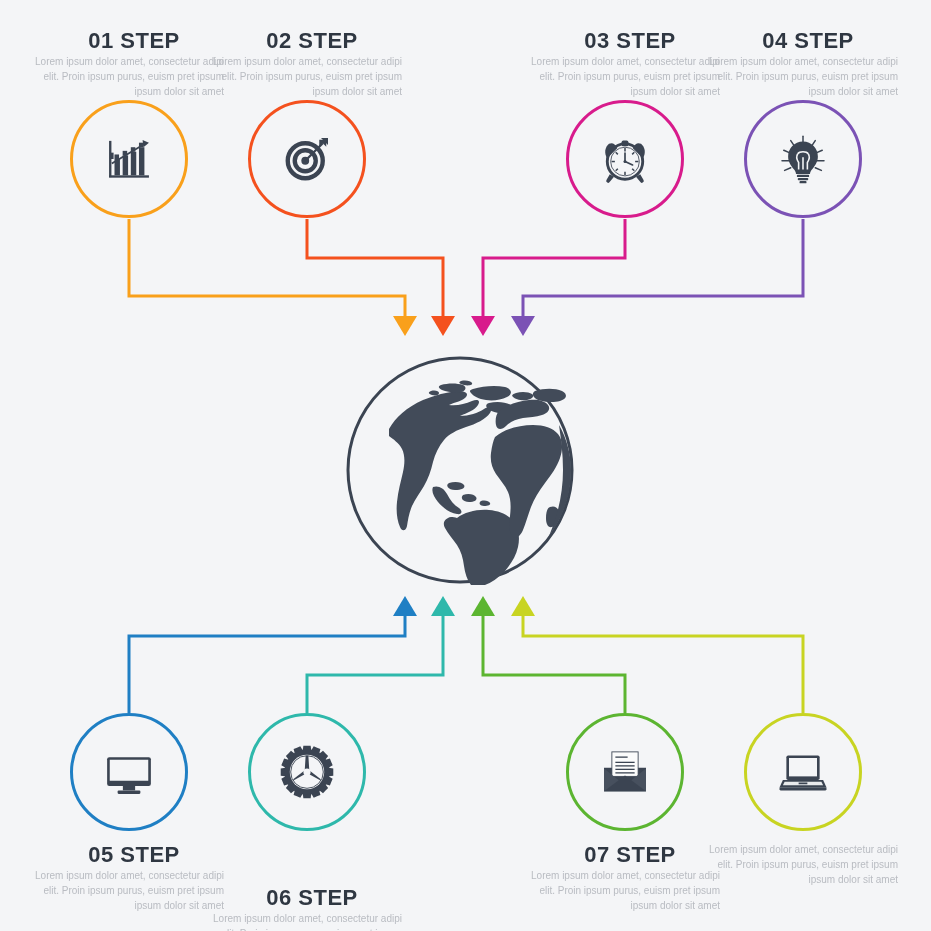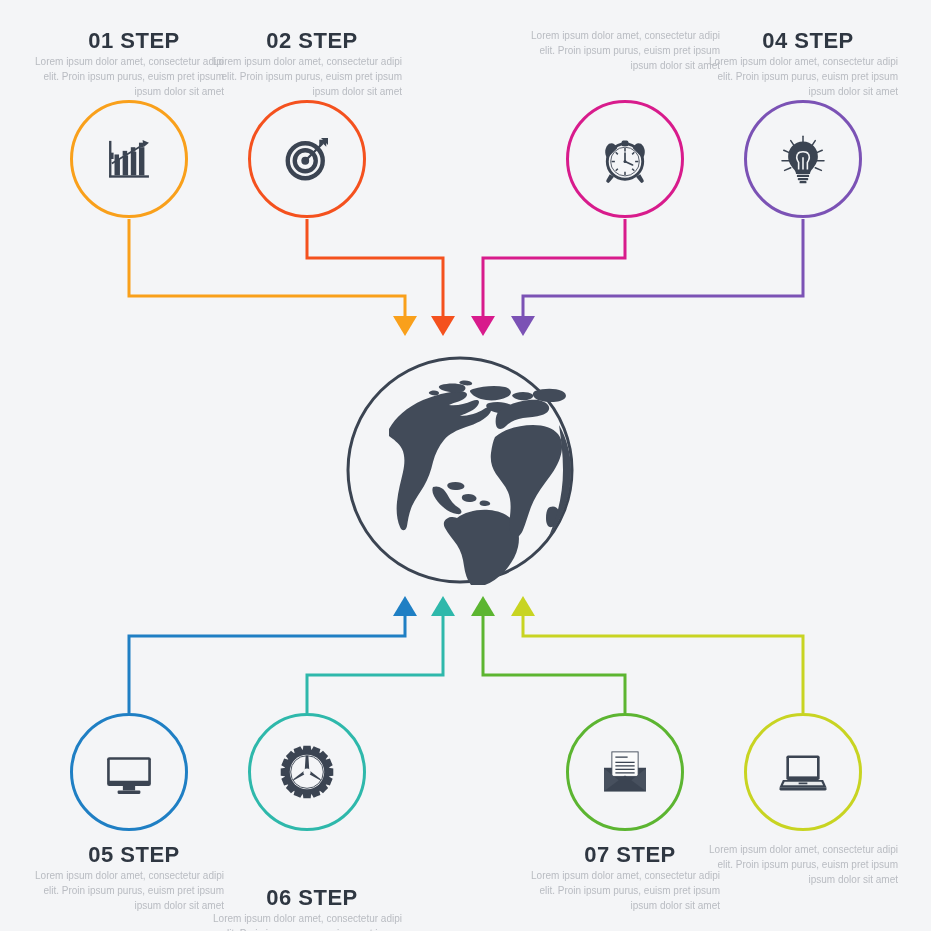--- a/index.html
+++ b/index.html
@@ -222,20 +222,21 @@
         <circle cx="30" cy="34" r="4.5" fill="#3b4452"></circle>
         <path d="M30,34 L50,14" stroke="#3b4452" stroke-width="2.6" fill="none"></path>
         <polygon points="33,31 30,34 33,37" fill="#3b4452"></polygon>
         <polygon points="46,10 54,10 54,18 50,14 46,18" fill="#3b4452"></polygon>
         <polygon points="48,8 56,8 56,16 52,12" fill="#3b4452"></polygon>
       </svg>
     </div>
   </div>
 
   <div class="step-node" style="left:530px; top:28px;">
+    <div class="title">03 STEP</div>
     <div class="desc">Lorem ipsum dolor amet, consectetur adipi elit. Proin ipsum purus, euism pret ipsum ipsum dolor sit amet</div>
   </div>
   <div class="circle" style="left:566px; top:100px; border-color:#d81b8c;">
     <div class="icon-wrap">
       <svg viewBox="0 0 64 64" width="54" height="54">
         <g fill="#3b4452">
           <path d="M13,14 C8,18 7,26 11,31 L23,19 C20,14 17,12 13,14 Z"></path>
           <path d="M51,14 C56,18 57,26 53,31 L41,19 C44,14 47,12 51,14 Z"></path>
           <rect x="28" y="10" width="8" height="7" rx="2"></rect>
           <path d="M14,50 L10,57 a2,2 0 0 0 4,2 L19,53 Z"></path>

